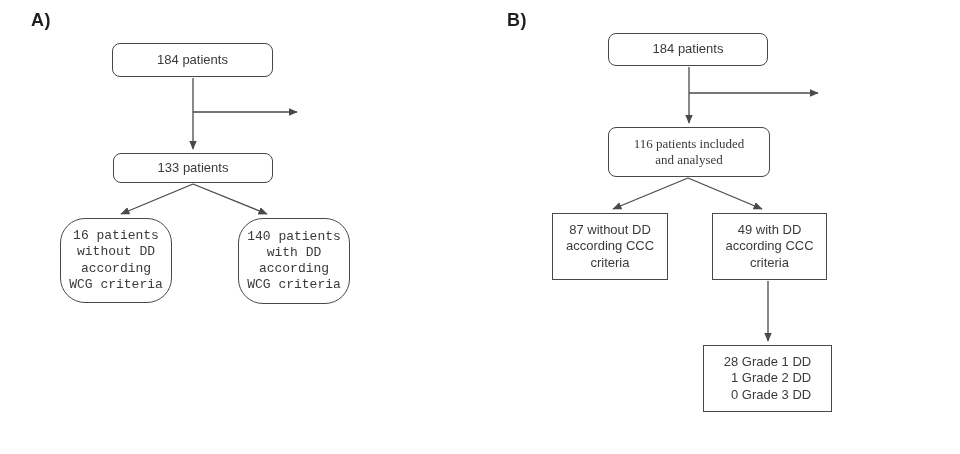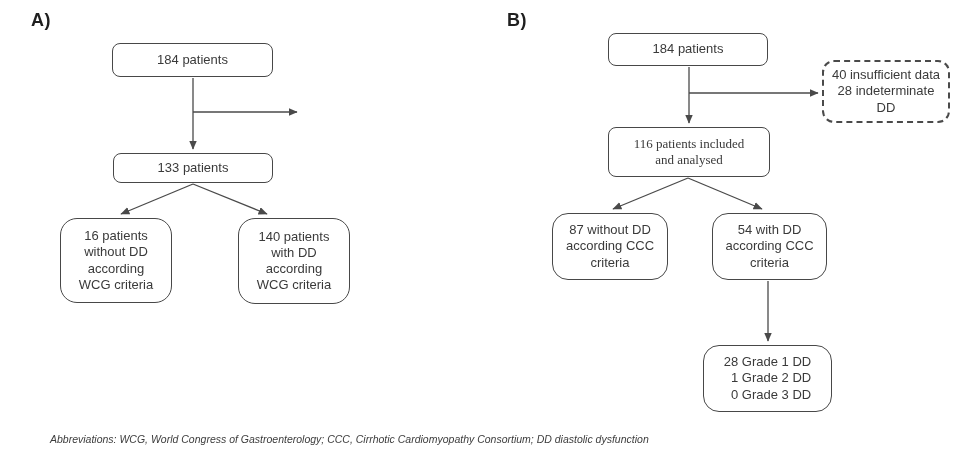--- a/index.html
+++ b/index.html
@@ -11,22 +11,22 @@
     position:absolute; font-weight:bold; font-size:18px; color:#1f1f1f;
     letter-spacing:0.5px;
   }
   .box {
     position:absolute; box-sizing:border-box;
     border:1.6px solid #484848; border-radius:8px; background:#ffffff;
     display:flex; align-items:center; justify-content:center;
     text-align:center; font-size:13px; line-height:1.25; color:#3a3a3a;
     white-space:pre-line; padding:2px 4px;
   }
-  .round-lg { border-radius:17px; }
-  .round-md { border-radius:16px; }
+  .round-lg { border-radius:25px;font-family:Liberation Mono, monospace; }
+  .round-md { border-radius:0; }
   .dashed { border:2px dashed #4a4a4a; border-radius:12px; }
   .grades-inner { display:inline-block; text-align:right; white-space:pre-line; }
   .arrow-layer { position:absolute; left:0; top:0; pointer-events:none; }
   .footer-note {
     position:absolute; left:50px; top:433px; font-size:10.5px;
     font-style:italic; color:#3c3c3c; white-space:nowrap;
   }
 </style>
 </head>
 <body>
@@ -47,32 +47,29 @@
 
   <div class="box round-lg" style="left:218px; top:218px; width:112px; height:86px;margin-left:20px;">140 patients
 with DD
 according
 WCG criteria</div>
 
   <div class="panel-label" style="left:507px; top:10px;">B)</div>
 
   <div class="box" style="left:608px; top:33px; width:160px; height:33px;">184 patients</div>
 
-  <div class="box dashed" style="left:822px; top:60px; width:128px; height:63px;">40 insufficient data
-28 indeterminate
-DD</div>
 
   <div class="box" style="left:608px; top:127px; width:162px; height:50px;font-family:Liberation Serif, serif;">116 patients included
 and analysed</div>
 
   <div class="box round-md" style="left:552px; top:213px; width:116px; height:67px;">87 without DD
 according CCC
 criteria</div>
 
-  <div class="box round-md" style="left:712px; top:213px; width:115px; height:67px;">54 with DD
+  <div class="box round-md" style="left:712px; top:213px; width:115px; height:67px;">49 with DD
 according CCC
 criteria</div>
 
   <div class="box round-md" style="left:703px; top:345px; width:129px; height:67px;">
     <span class="grades-inner">28 Grade 1 DD
 1 Grade 2 DD
 0 Grade 3 DD</span>
   </div>
 
   <svg class="arrow-layer" width="960" height="454" viewBox="0 0 960 454">
@@ -87,15 +84,14 @@
     <line x1="193" y1="184" x2="121" y2="214" stroke="#4a4a4a" stroke-width="1.3" marker-end="url(#ah)"></line>
     <line x1="193" y1="184" x2="267" y2="214" stroke="#4a4a4a" stroke-width="1.3" marker-end="url(#ah)"></line>
 
     <line x1="689" y1="67" x2="689" y2="123" stroke="#4a4a4a" stroke-width="1.3" marker-end="url(#ah)"></line>
     <line x1="689" y1="93" x2="818" y2="93" stroke="#4a4a4a" stroke-width="1.3" marker-end="url(#ah)"></line>
     <line x1="688" y1="178" x2="613" y2="209" stroke="#4a4a4a" stroke-width="1.3" marker-end="url(#ah)"></line>
     <line x1="688" y1="178" x2="762" y2="209" stroke="#4a4a4a" stroke-width="1.3" marker-end="url(#ah)"></line>
     <line x1="768" y1="281" x2="768" y2="341" stroke="#4a4a4a" stroke-width="1.3" marker-end="url(#ah)"></line>
   </svg>
 
-  <div class="footer-note">Abbreviations: WCG, World Congress of Gastroenterology; CCC, Cirrhotic Cardiomyopathy Consortium; DD diastolic dysfunction</div>
 
 </div>
 
 </body></html>

